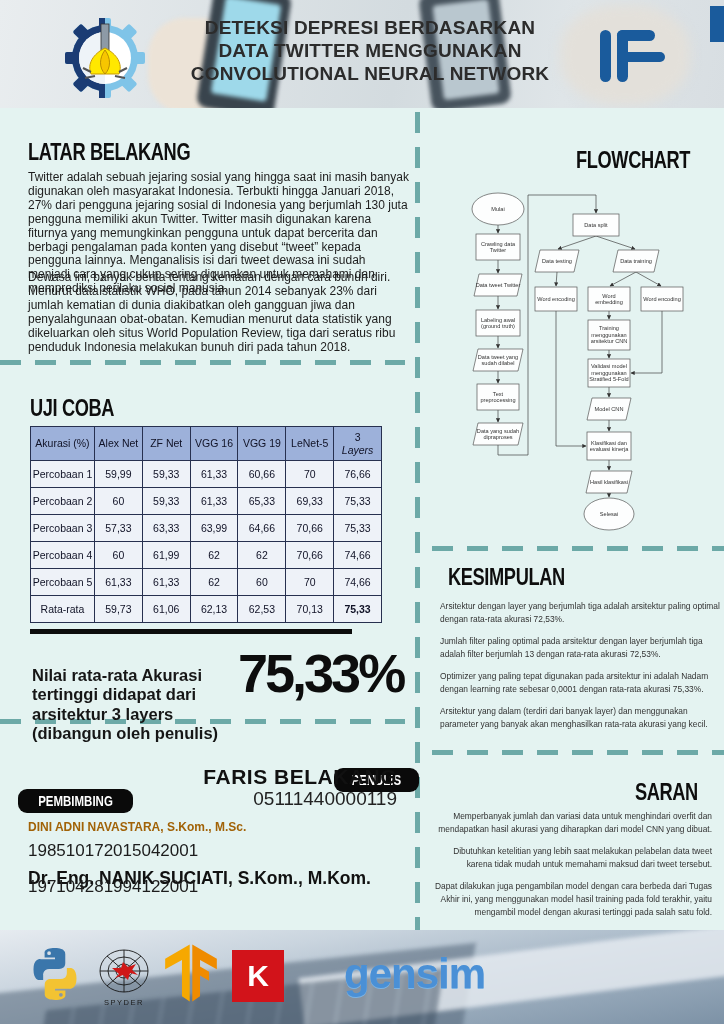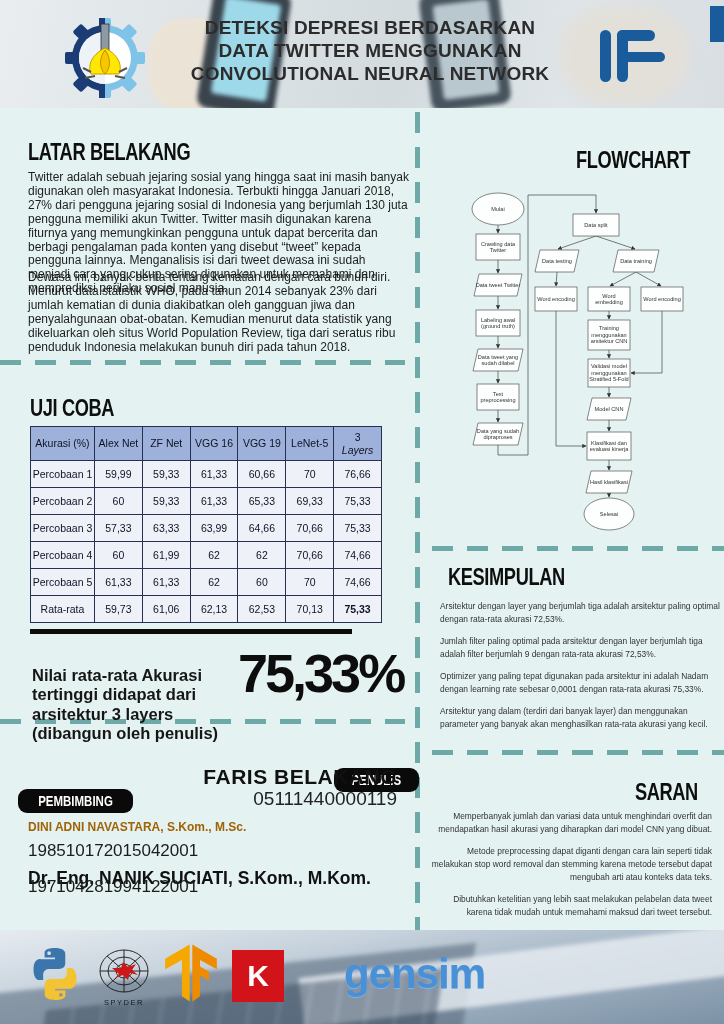--- a/index.html
+++ b/index.html
@@ -296,29 +296,28 @@
       <div class="flow-label" style="left: 147px; top: 215px; width: 44px; height: 22px;">Model CNN</div>
       <div class="flow-label" style="left: 147px; top: 249px; width: 44px; height: 28px;">Klasifikasi dan evaluasi kinerja</div>
       <div class="flow-label" style="left: 146px; top: 288px; width: 46px; height: 22px;">Hasil klasifikasi</div>
       <div class="flow-label" style="left: 144px; top: 315px; width: 50px; height: 32px;">Selesai</div>
     </div>
 </div>
 
 <div class="abs big-heading" style="left:448px;top:563px;">KESIMPULAN</div>
 <div class="abs" style="left:440px;top:600px;width:282px;">
   <div class="small-item">Arsitektur dengan layer yang berjumlah tiga adalah arsitektur paling optimal dengan rata-rata akurasi 72,53%.</div>
-  <div class="small-item">Jumlah filter paling optimal pada arsitektur dengan layer berjumlah tiga adalah filter berjumlah 9 dengan rata-rata akurasi 72,53%.</div>
+  <div class="small-item">Jumlah filter paling optimal pada arsitektur dengan layer berjumlah tiga adalah filter berjumlah 13 dengan rata-rata akurasi 72,53%.</div>
   <div class="small-item">Optimizer yang paling tepat digunakan pada arsitektur ini adalah Nadam dengan learning rate sebesar 0,0001 dengan rata-rata akurasi 75,33%.</div>
   <div class="small-item">Arsitektur yang dalam (terdiri dari banyak layer) dan menggunakan parameter yang banyak akan menghasilkan  rata-rata akurasi yang kecil.</div>
 </div>
 
 <div class="abs big-heading right" style="right:26px;top:778px;">SARAN</div>
 <div class="abs" style="left:430px;top:810px;width:282px;text-align:right;">
   <div class="small-item">Memperbanyak jumlah dan variasi data untuk menghindari overfit dan mendapatkan hasil akurasi yang diharapkan dari model CNN yang dibuat.</div>
-  <div class="small-item">Metode preprocessing dapat diganti dengan cara lain seperti tidak melakukan stop word removal dan stemming karena metode tersebut dapat mengubah arti atau konteks data teks.</div>
   <div class="small-item">Dibutuhkan ketelitian yang lebih saat melakukan pelabelan data tweet karena tidak mudah untuk memahami maksud dari tweet tersebut.</div>
   <div class="small-item">Dapat dilakukan juga pengambilan model dengan cara berbeda dari Tugas Akhir ini, yang menggunakan model hasil training pada fold terakhir, yaitu mengambil model dengan akurasi tertinggi pada salah satu fold.</div>
 </div>
 
 <div class="abs" id="footer-photo">
   <div class="ph" style="left:-30px;top:40px;width:500px;height:90px;background:#56687b;transform:rotate(-6deg) skewX(-15deg);opacity:0.55;"></div>
   <div class="ph" style="left:300px;top:20px;width:460px;height:50px;background:#e9eef3;transform:rotate(-7deg);opacity:0.8;"></div>
   <div class="ph" style="left:40px;top:60px;width:400px;height:60px;background:repeating-linear-gradient(90deg,#3e4f61 0 26px,#5a6b7d 26px 30px);transform:rotate(-6deg) skewX(-15deg);opacity:0.5;"></div>
 </div>
 

